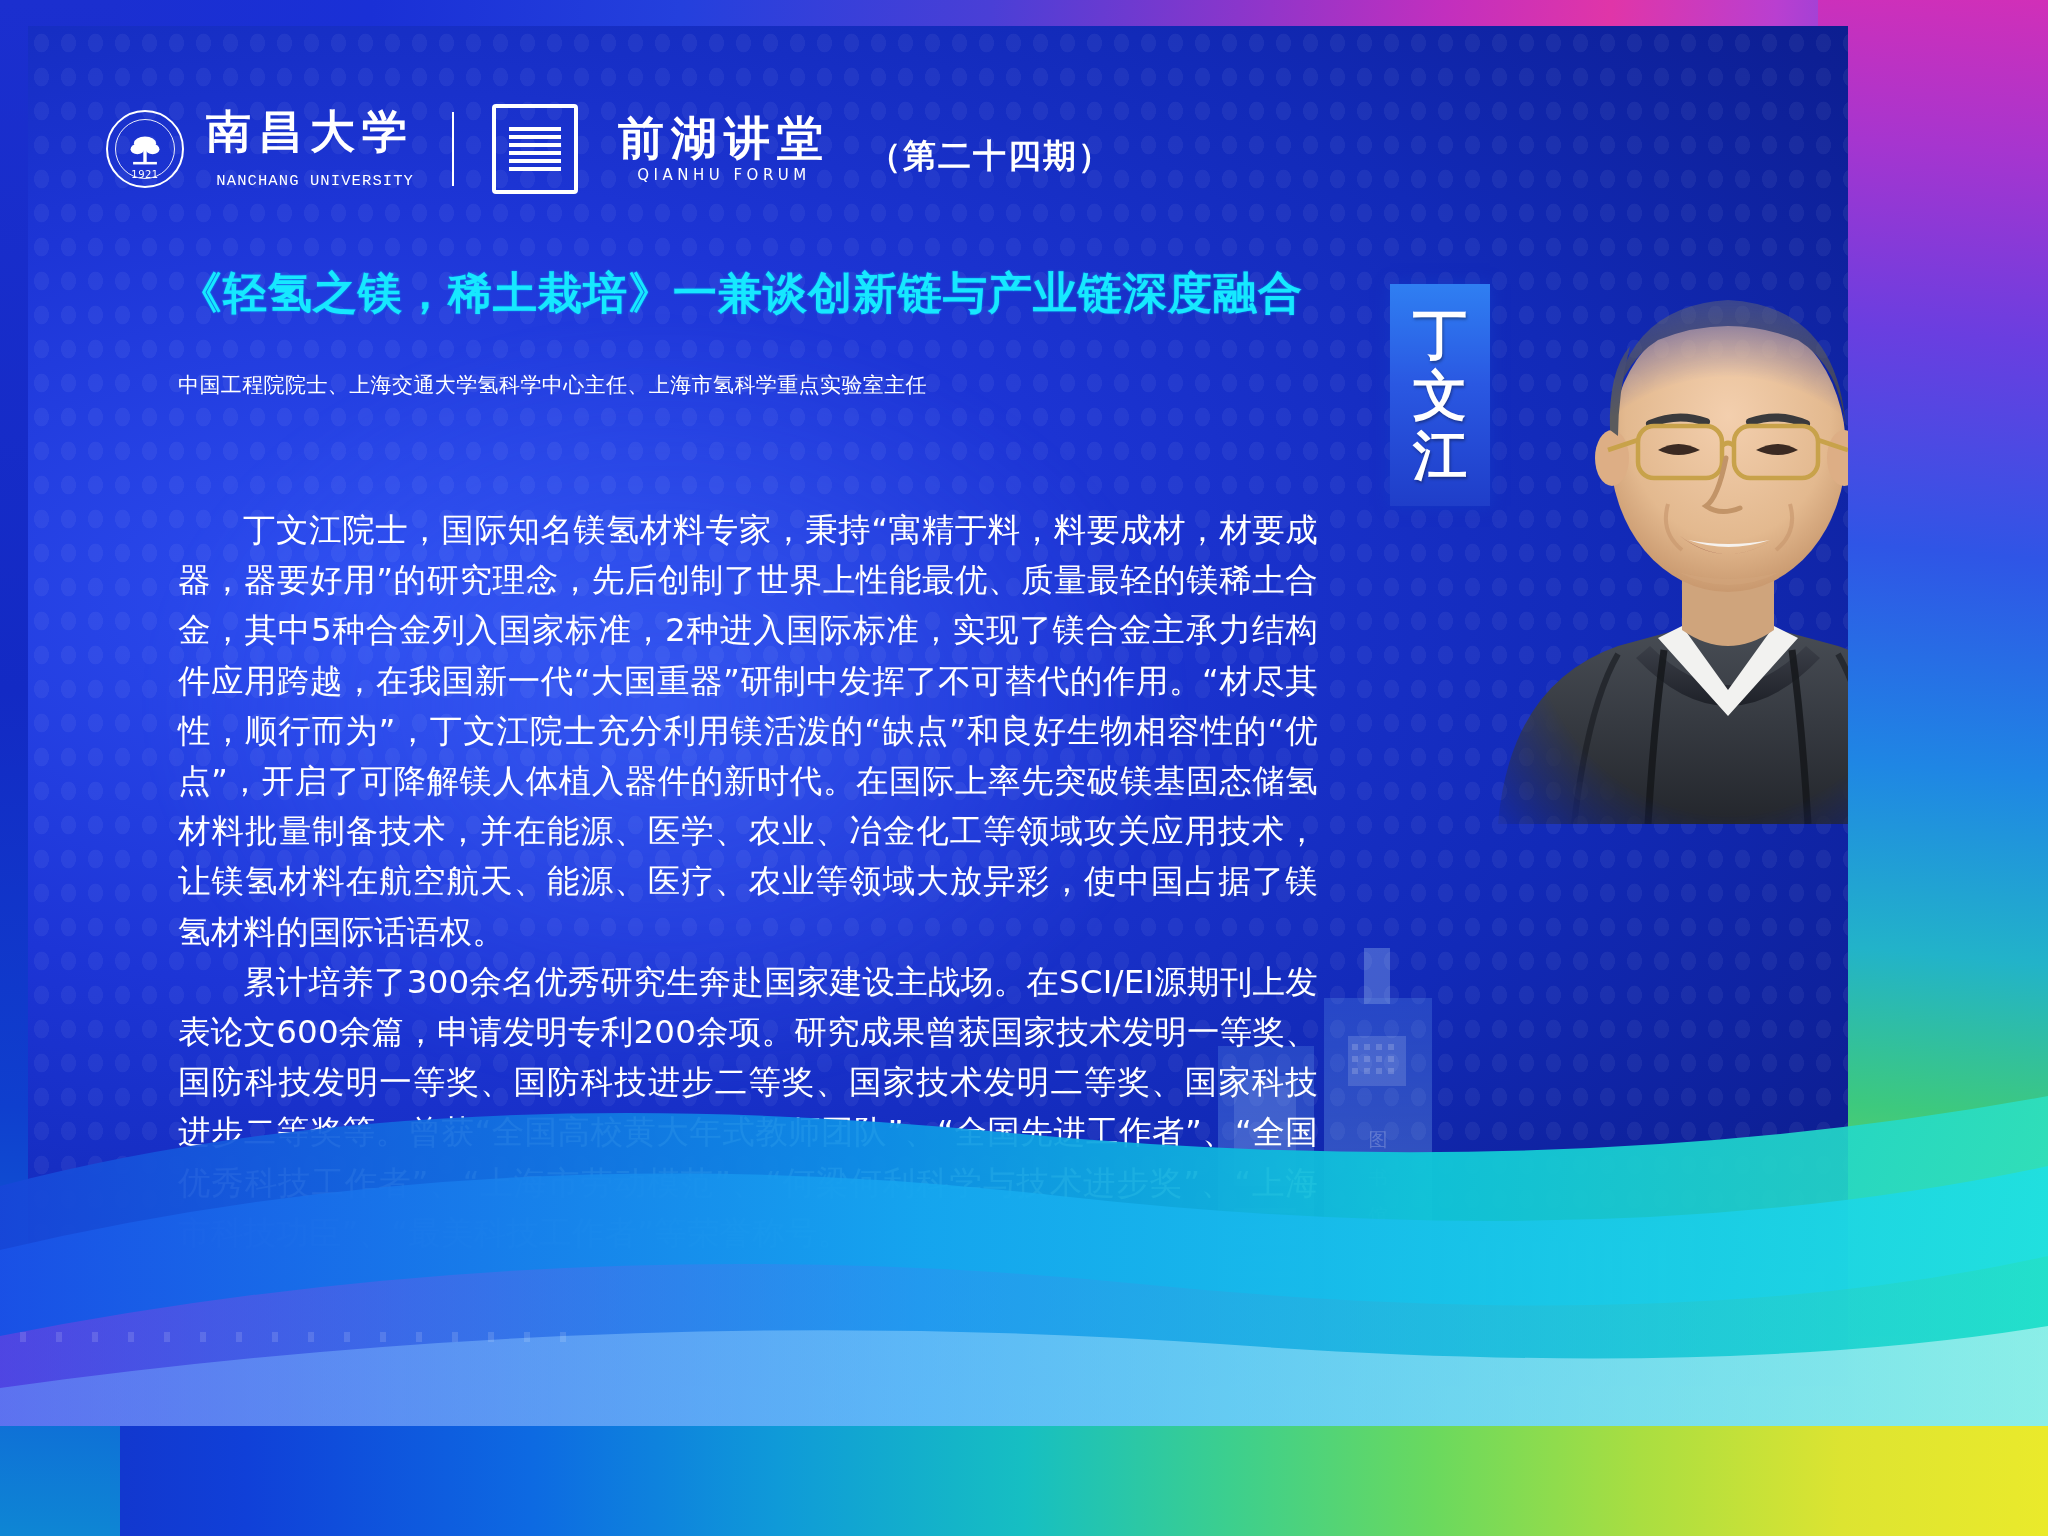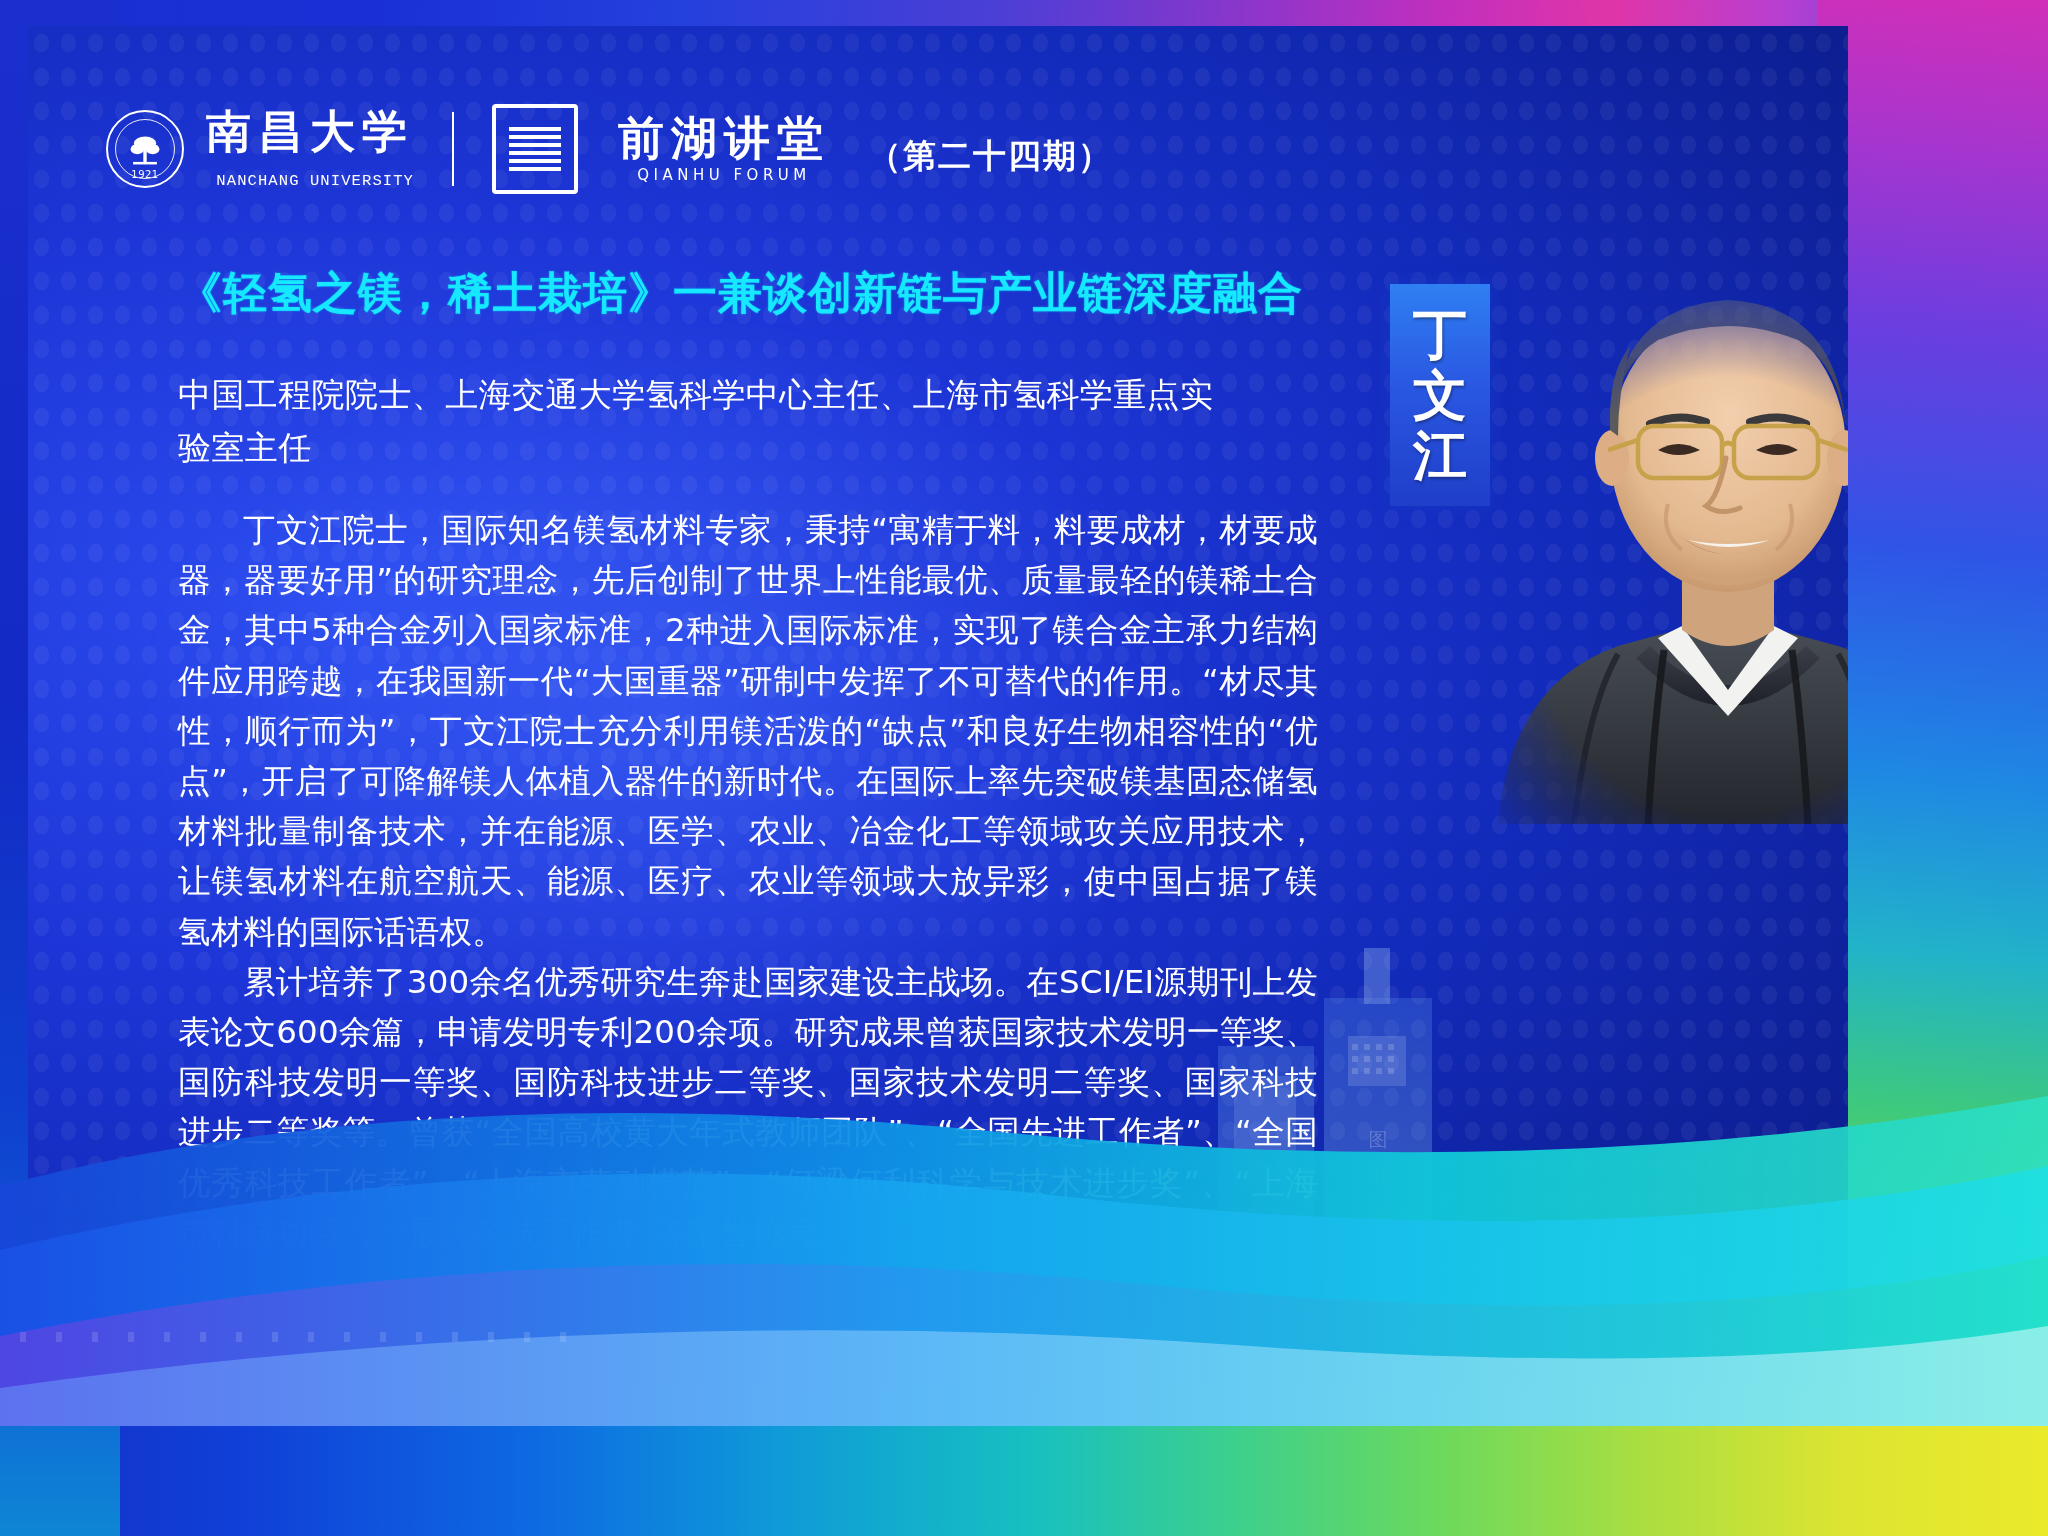--- a/index.html
+++ b/index.html
@@ -91,21 +91,21 @@
   }
   
   .title{
     position:absolute;left:150px;top:241px;width:1160px;
     font-family:"DejaVu Sans","Liberation Sans",sans-serif;font-weight:bold;
     font-size:44px;line-height:1.2;color:#16e8ff;letter-spacing:1px;
     text-shadow:0 0 2px rgba(0,200,255,.8);
   }
   .subtitle{
     position:absolute;left:150px;top:342px;width:1060px;
-    font-size:33px;line-height:1.62;color:#ffffff;letter-spacing:.4px;
+    font-size:21px;line-height:1.62;color:#ffffff;letter-spacing:.4px;
   }
   
   .bio{
     position:absolute;left:150px;top:479px;width:1140px;
     font-size:32.5px;line-height:1.545;color:#ffffff;letter-spacing:.2px;
     text-align:justify;
   }
   .bio p{margin:0;text-indent:2em;}
   
   .namebadge{

